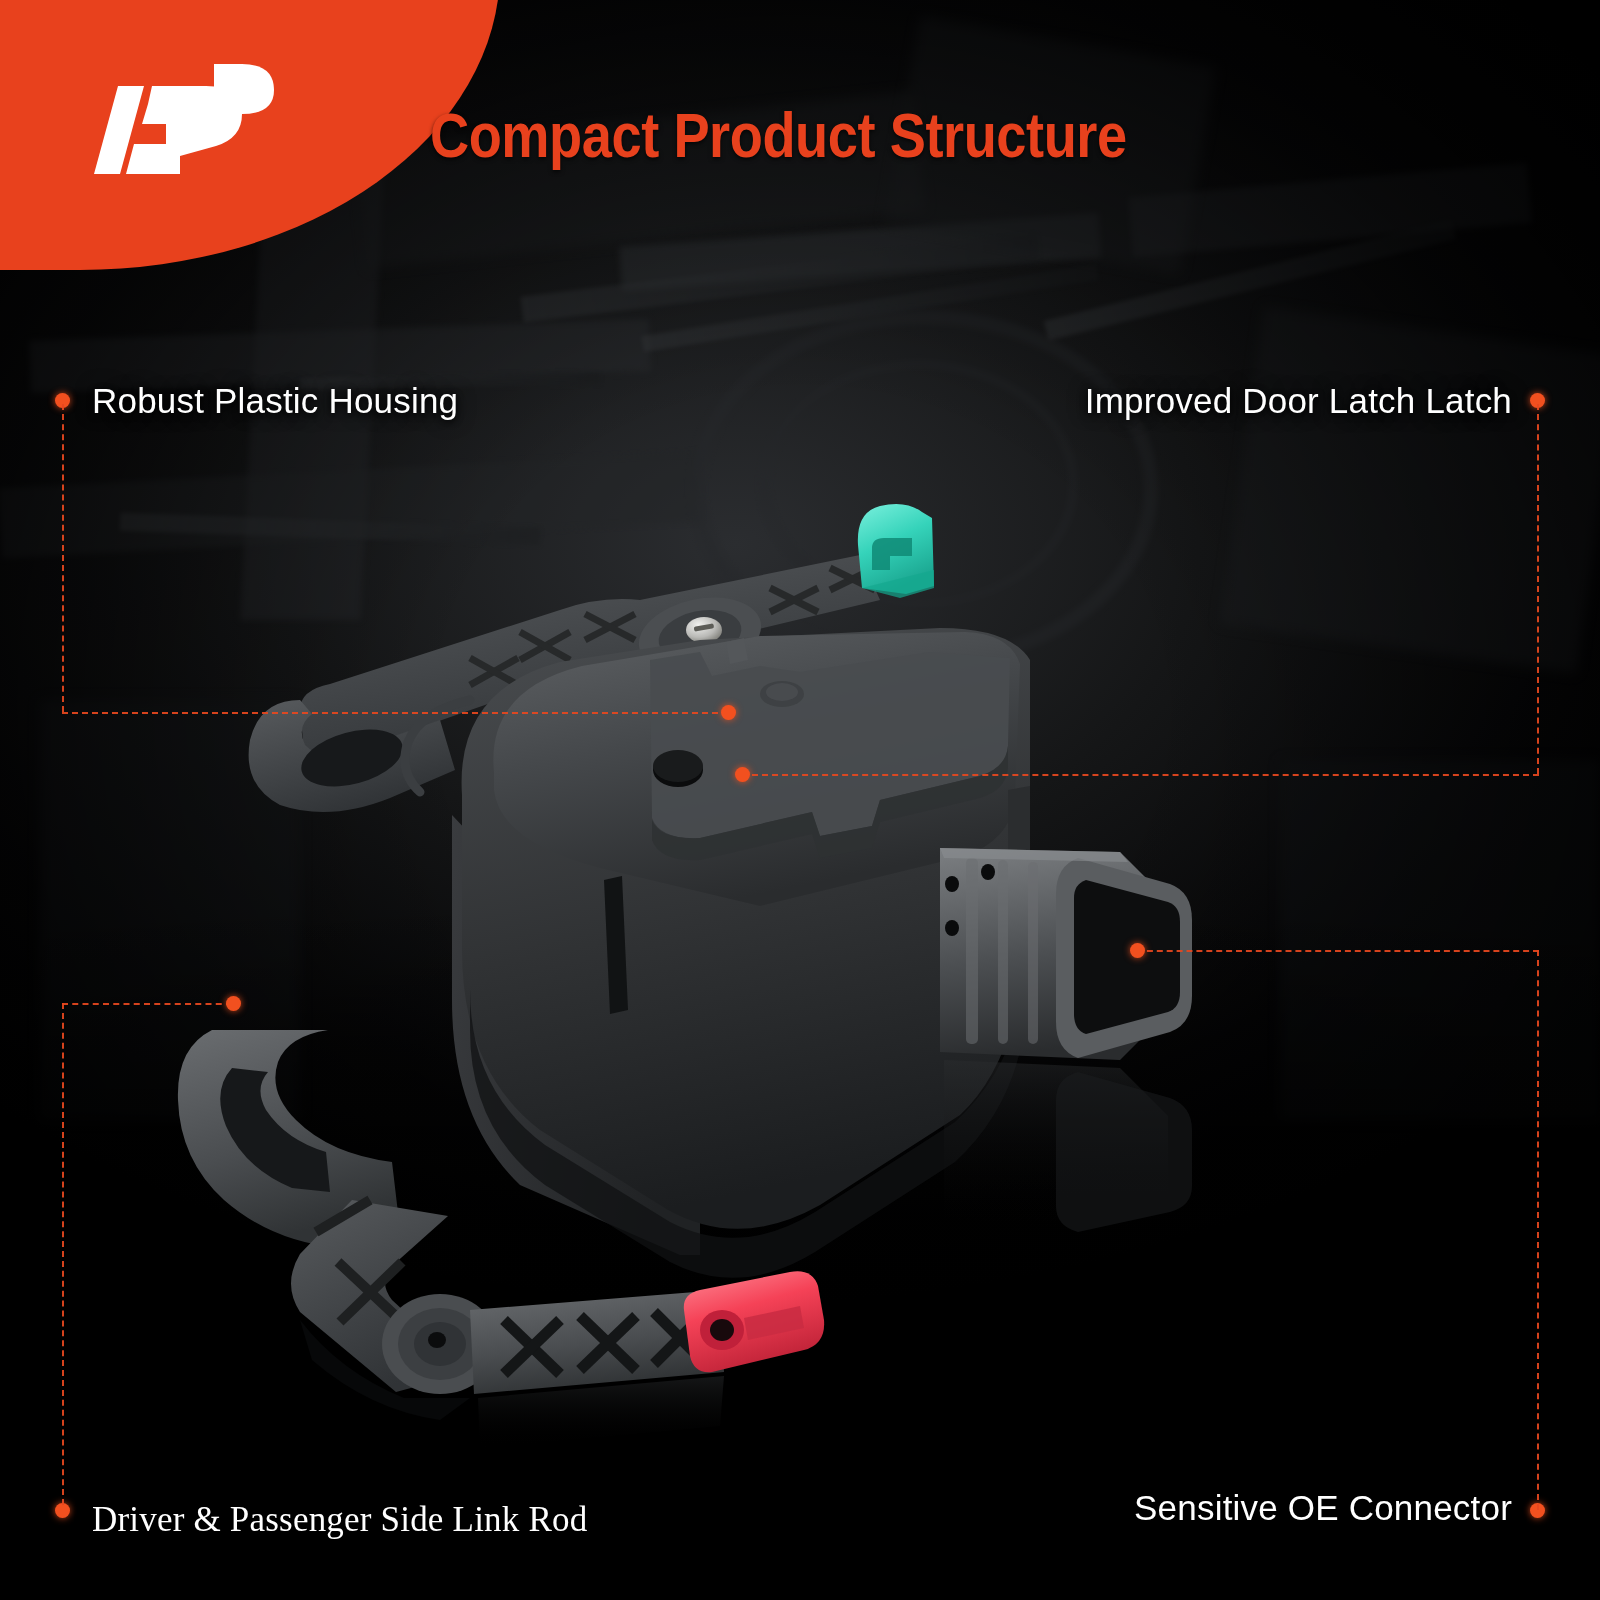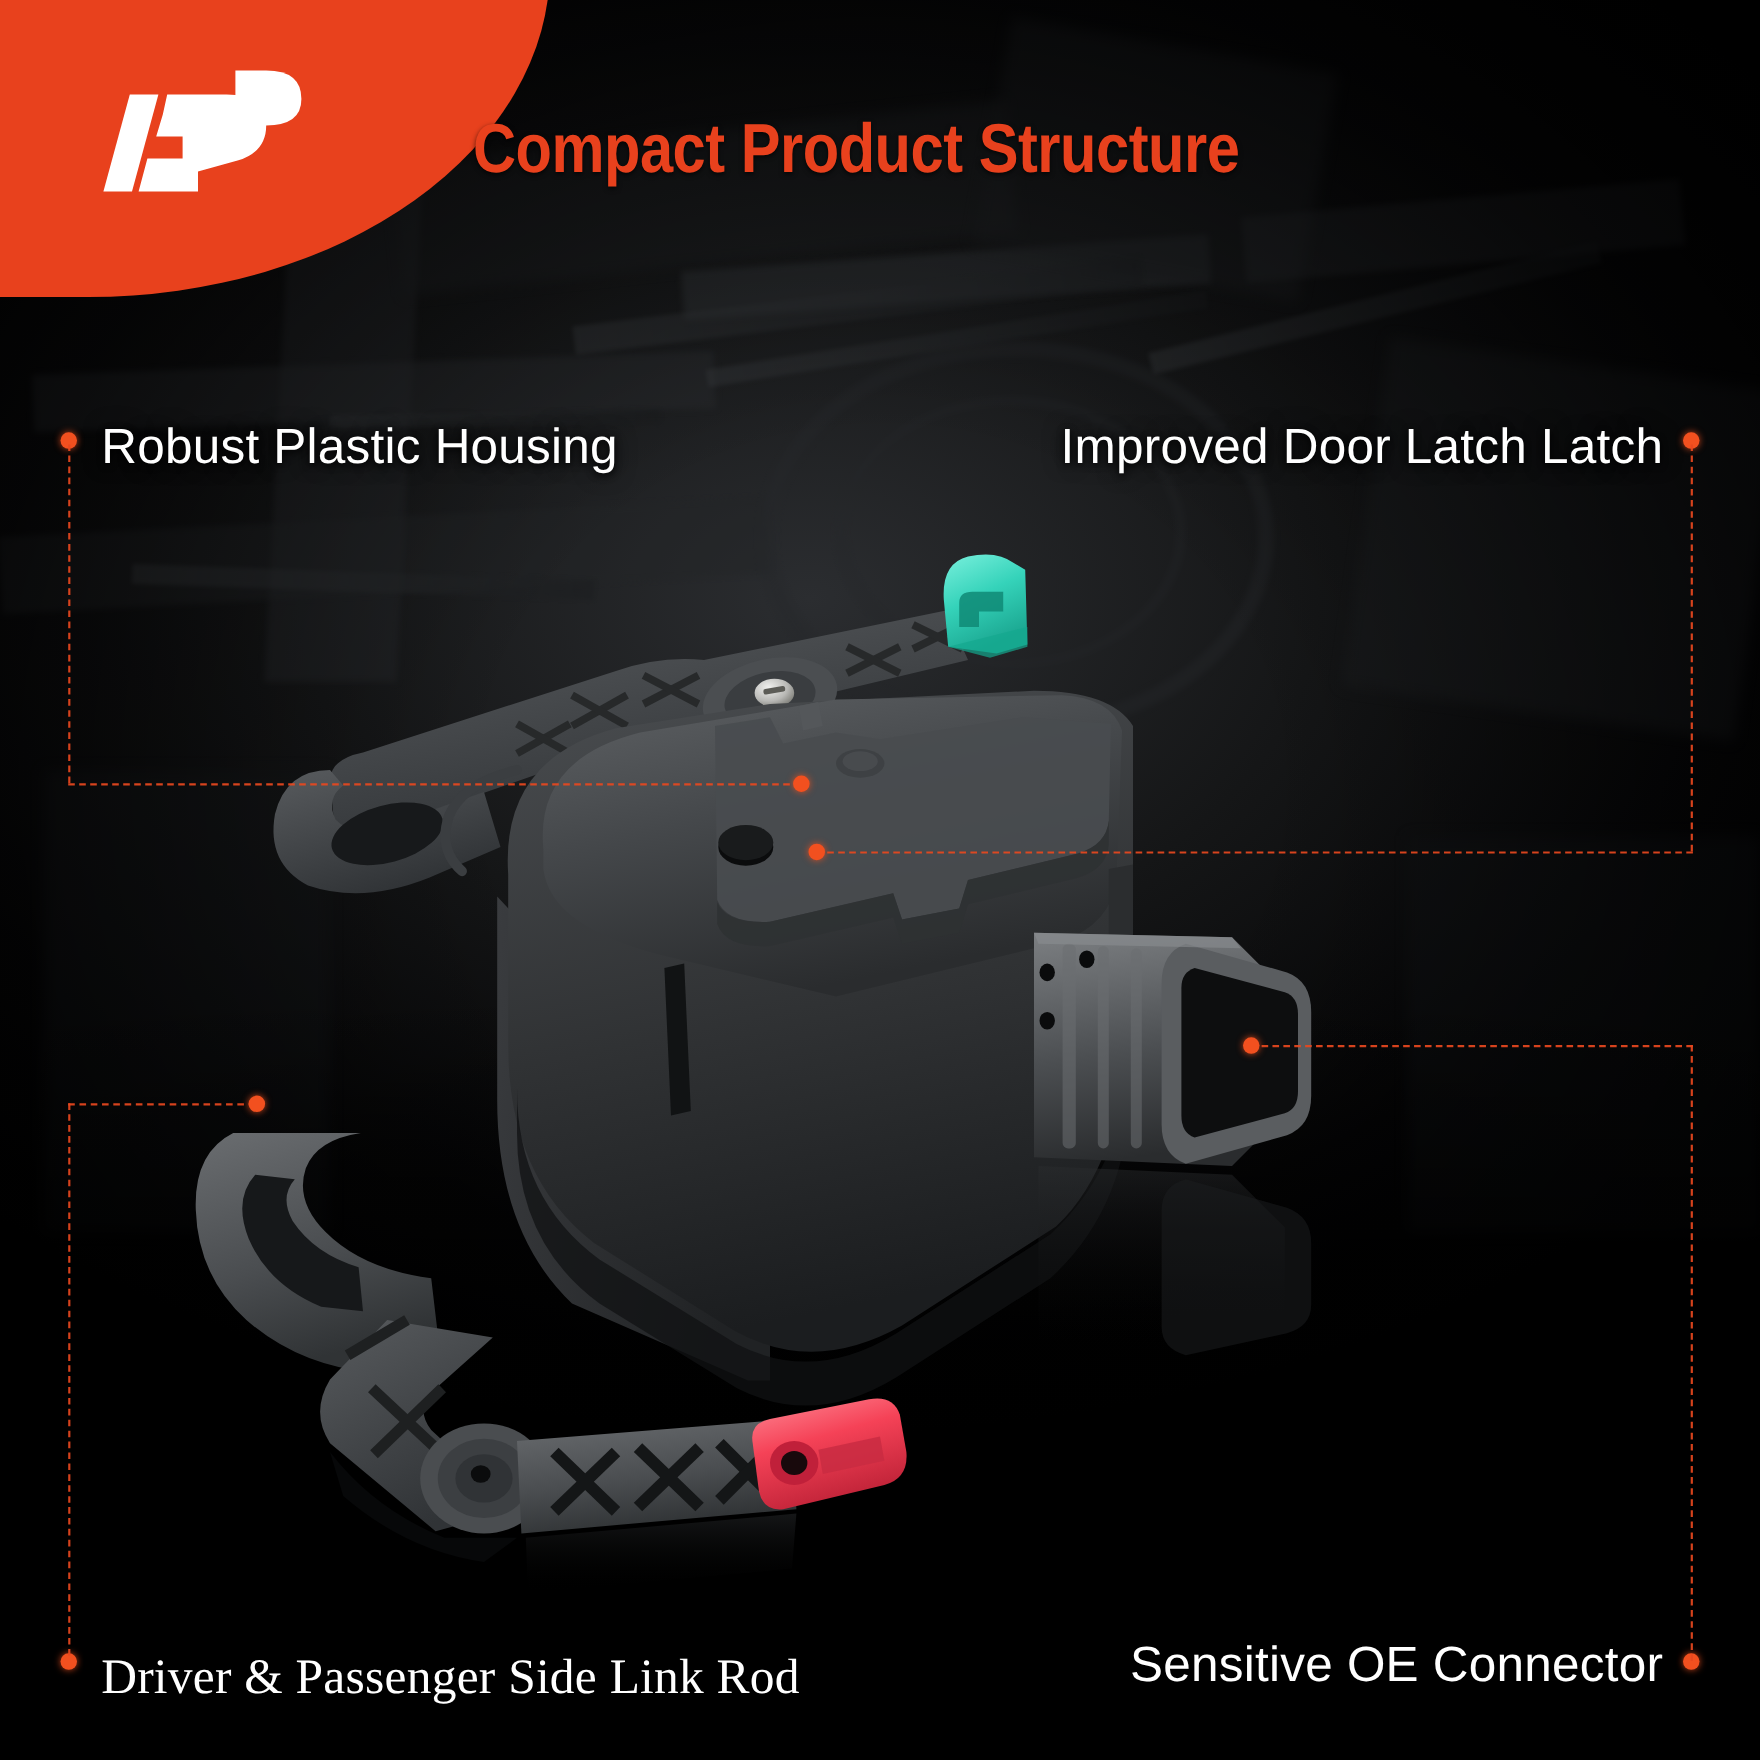--- a/index.html
+++ b/index.html
@@ -52,21 +52,21 @@
     text-shadow:0 2px 5px rgba(0,0,0,.7);
   }
 
   
   .product{position:absolute;left:0;top:0;width:1600px;height:1600px;pointer-events:none;}
 
   
   .callout-label{
     position:absolute;
     color:#fff;
-    font-size:45px;
+    font-size:35px;
     line-height:1;
     white-space:nowrap;
     text-shadow:0 2px 7px rgba(0,0,0,.95), 0 0 18px rgba(0,0,0,.8);
     letter-spacing:.2px;
   }
   .dot{
     position:absolute;width:15px;height:15px;border-radius:50%;
     background:#f2501f;
     box-shadow:0 0 7px rgba(242,80,31,.85);
   }

